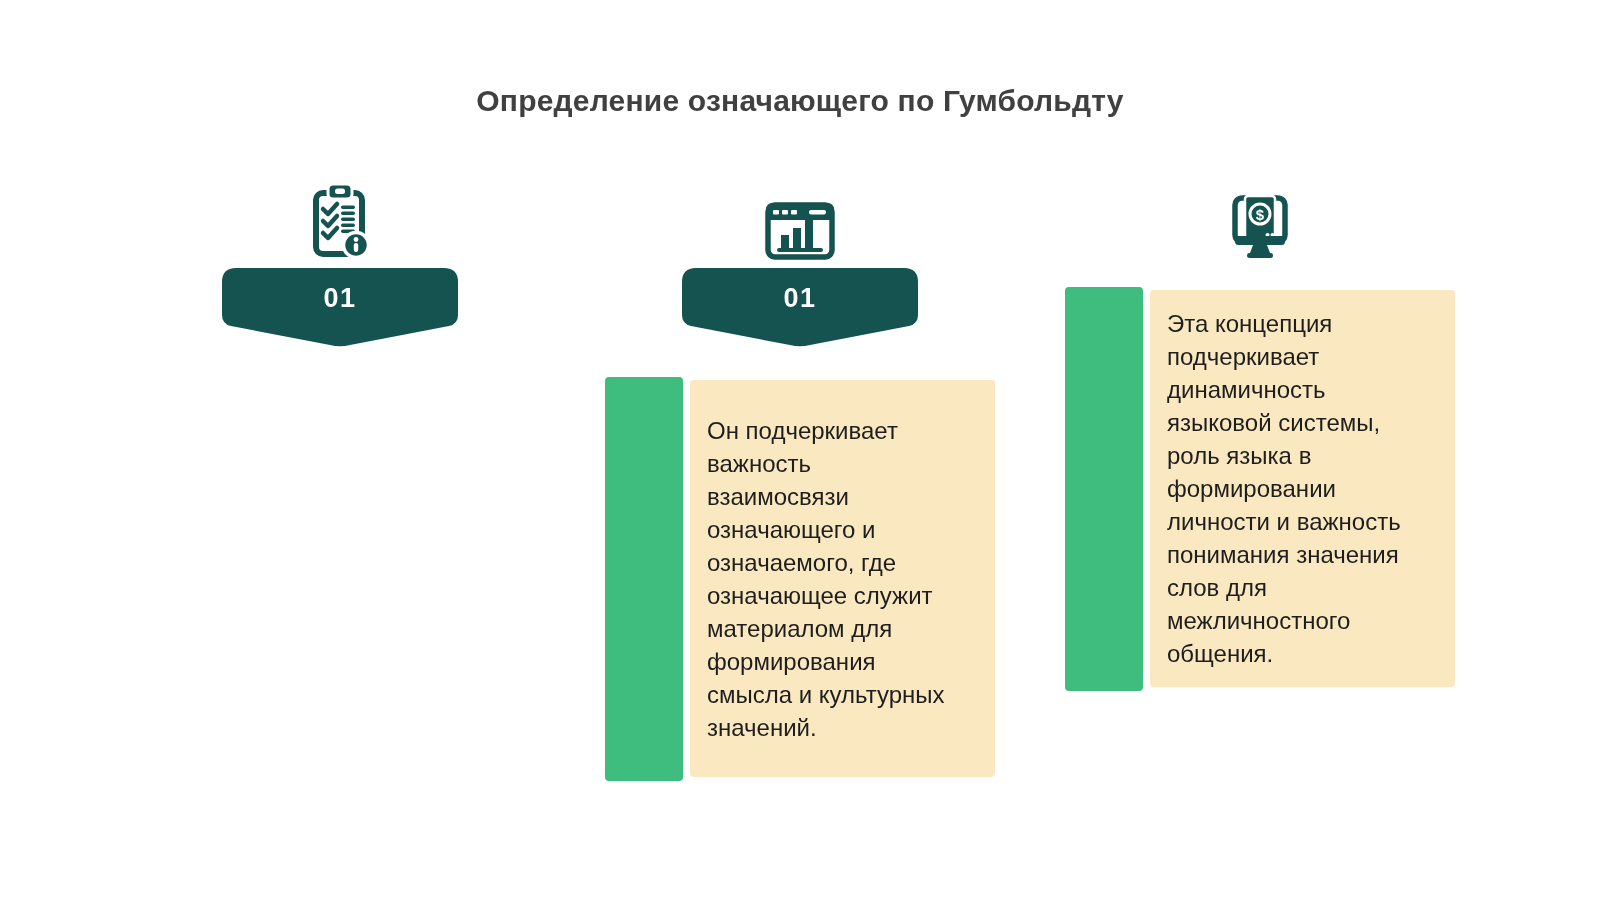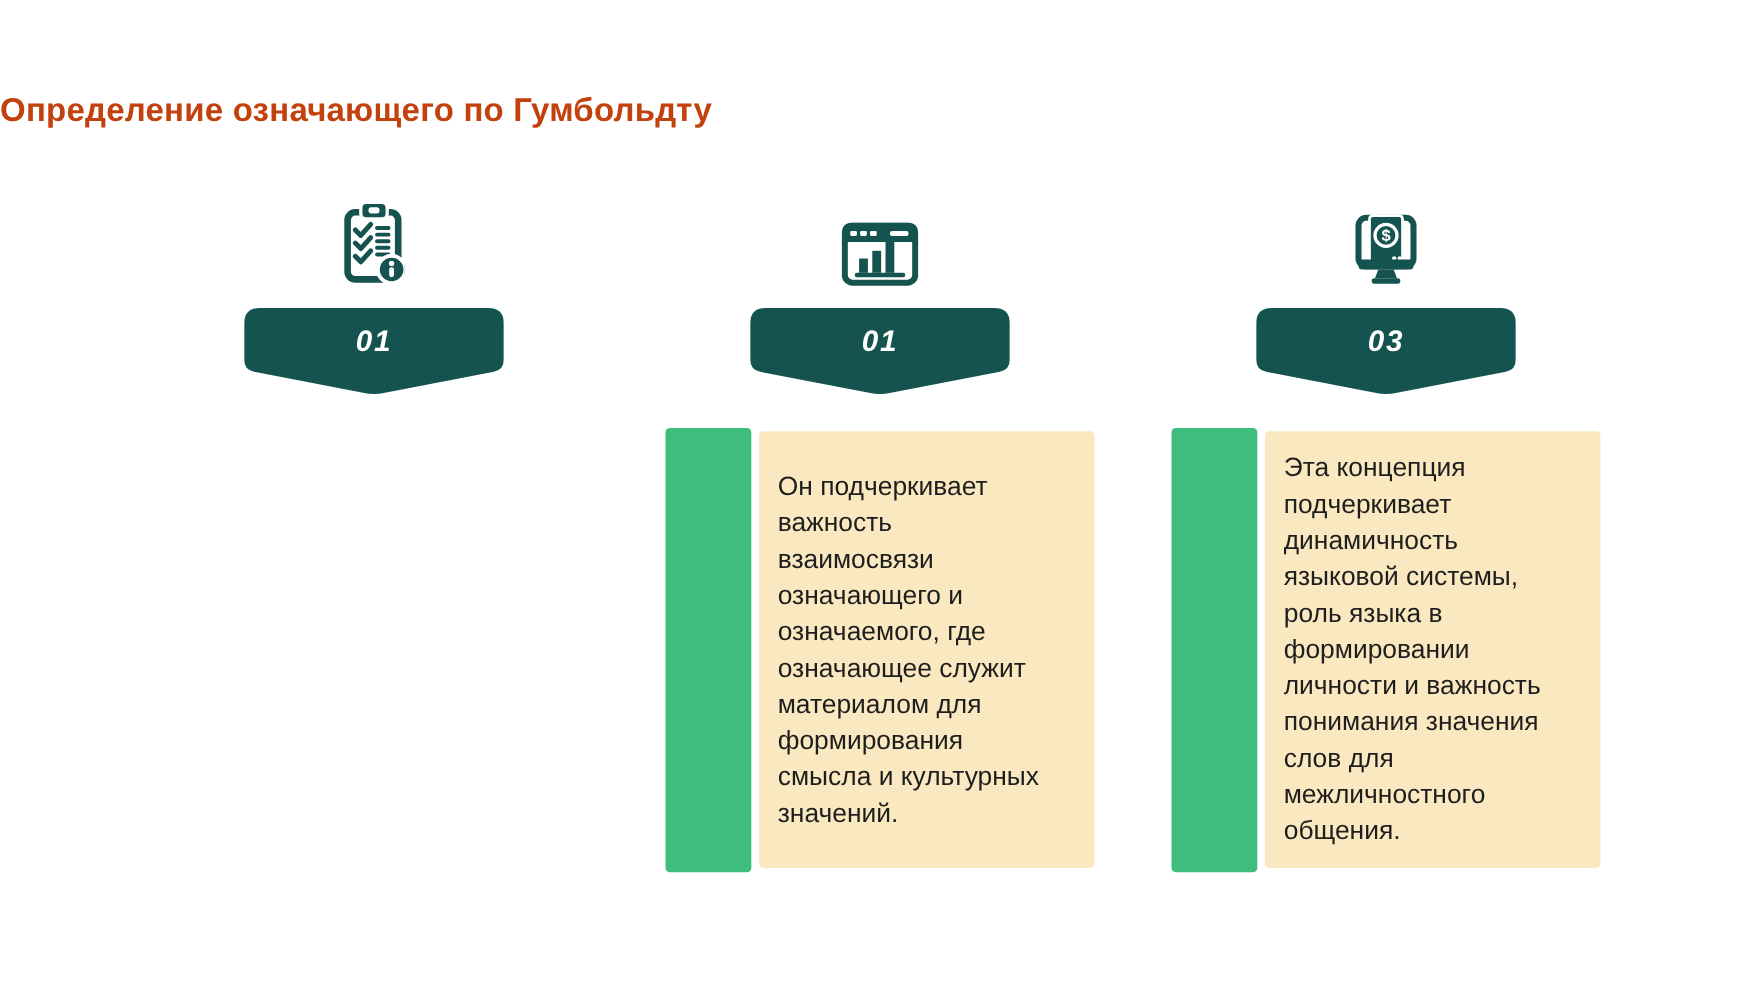--- a/index.html
+++ b/index.html
@@ -10,24 +10,24 @@
   }
   .stage {
     position:relative;
     width:1600px; height:900px;
     background:#ffffff;
     overflow:hidden;
   }
   .title {
     position:absolute;
     top:84px; left:0; width:100%;
-    text-align:left;
+    text-align:center;
     font-size:30px;
     font-weight:700;
-    color:#c2410c;
+    color:#404040;
     letter-spacing:0.2px;
   }
   .columns {
     position:absolute;
     left:145px; top:180px;
     display:flex;
     gap:70px;
   }
   .column {
     width:390px;
@@ -38,22 +38,21 @@
   .icon-wrap {
     height:80px;
     display:flex;
     align-items:flex-end;
     justify-content:center;
   }
   .icon-wrap svg { display:block; }
   .banner {
     position:relative;
     width:236px; height:82px;
-    margin-top:20px;
-    font-style:italic;
+    margin-top:8px;
   }
   .banner svg { position:absolute; left:0; top:0; }
   .banner .num {
     position:absolute;
     left:0; top:0; width:100%; height:60px;
     display:flex; align-items:center; justify-content:center;
     color:#ffffff;
     font-size:27px;
     font-weight:700;
     letter-spacing:1.5px;
@@ -175,26 +174,20 @@
           <rect x="14" y="2" width="30" height="44" rx="3" fill="#14534F" stroke="#ffffff" stroke-width="2.5"></rect>
           <circle cx="29" cy="20" r="10" fill="#14534F" stroke="#ffffff" stroke-width="3"></circle>
           <text x="29" y="25.5" text-anchor="middle" font-size="15" font-weight="700" fill="#ffffff" font-family="Liberation Sans, sans-serif">$</text>
           <circle cx="36.5" cy="41" r="2" fill="#ffffff"></circle>
           <circle cx="41.5" cy="41" r="2" fill="#ffffff"></circle>
           <rect x="4" y="42" width="50" height="9" rx="3.5" fill="#14534F"></rect>
           <path d="M22 51 h14 l3 8 H19 Z" fill="#14534F"></path>
           <rect x="16" y="59" width="26" height="5" rx="2.5" fill="#14534F"></rect>
         </svg>
       </div>
-      <div class="banner">
-        <svg width="236" height="82" viewBox="0 0 236 82">
-          <path d="M14 0 H222 Q236 0 236 14 V47 Q236 56 227 58 L128 77 Q118 79.5 108 77 L9 58 Q0 56 0 47 V14 Q0 0 14 0 Z" fill="#14534F"></path>
-        </svg>
-        <span class="num">03</span>
-      </div>
       <div class="card">
         <div class="stripe"></div>
         <div class="panel">
           <div class="text">Эта концепция
 подчеркивает
 динамичность
 языковой системы,
 роль языка в
 формировании
 личности и важность

